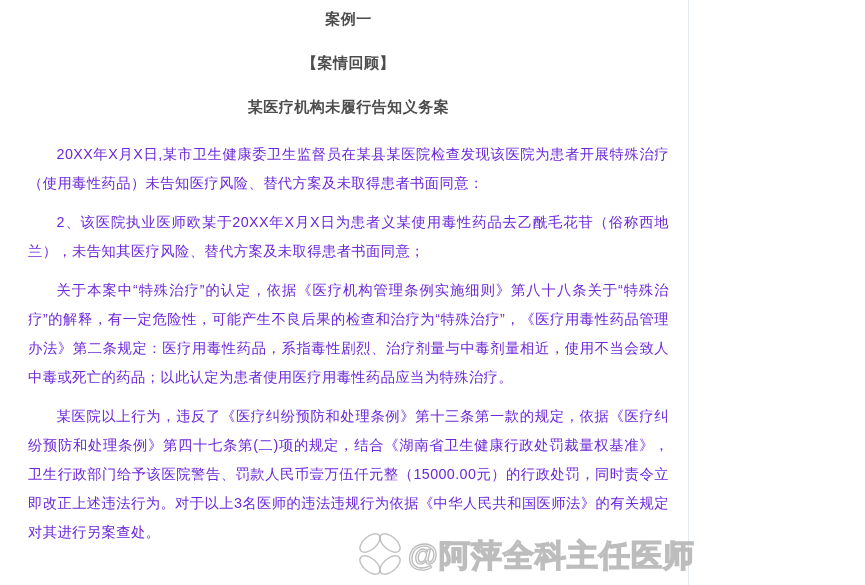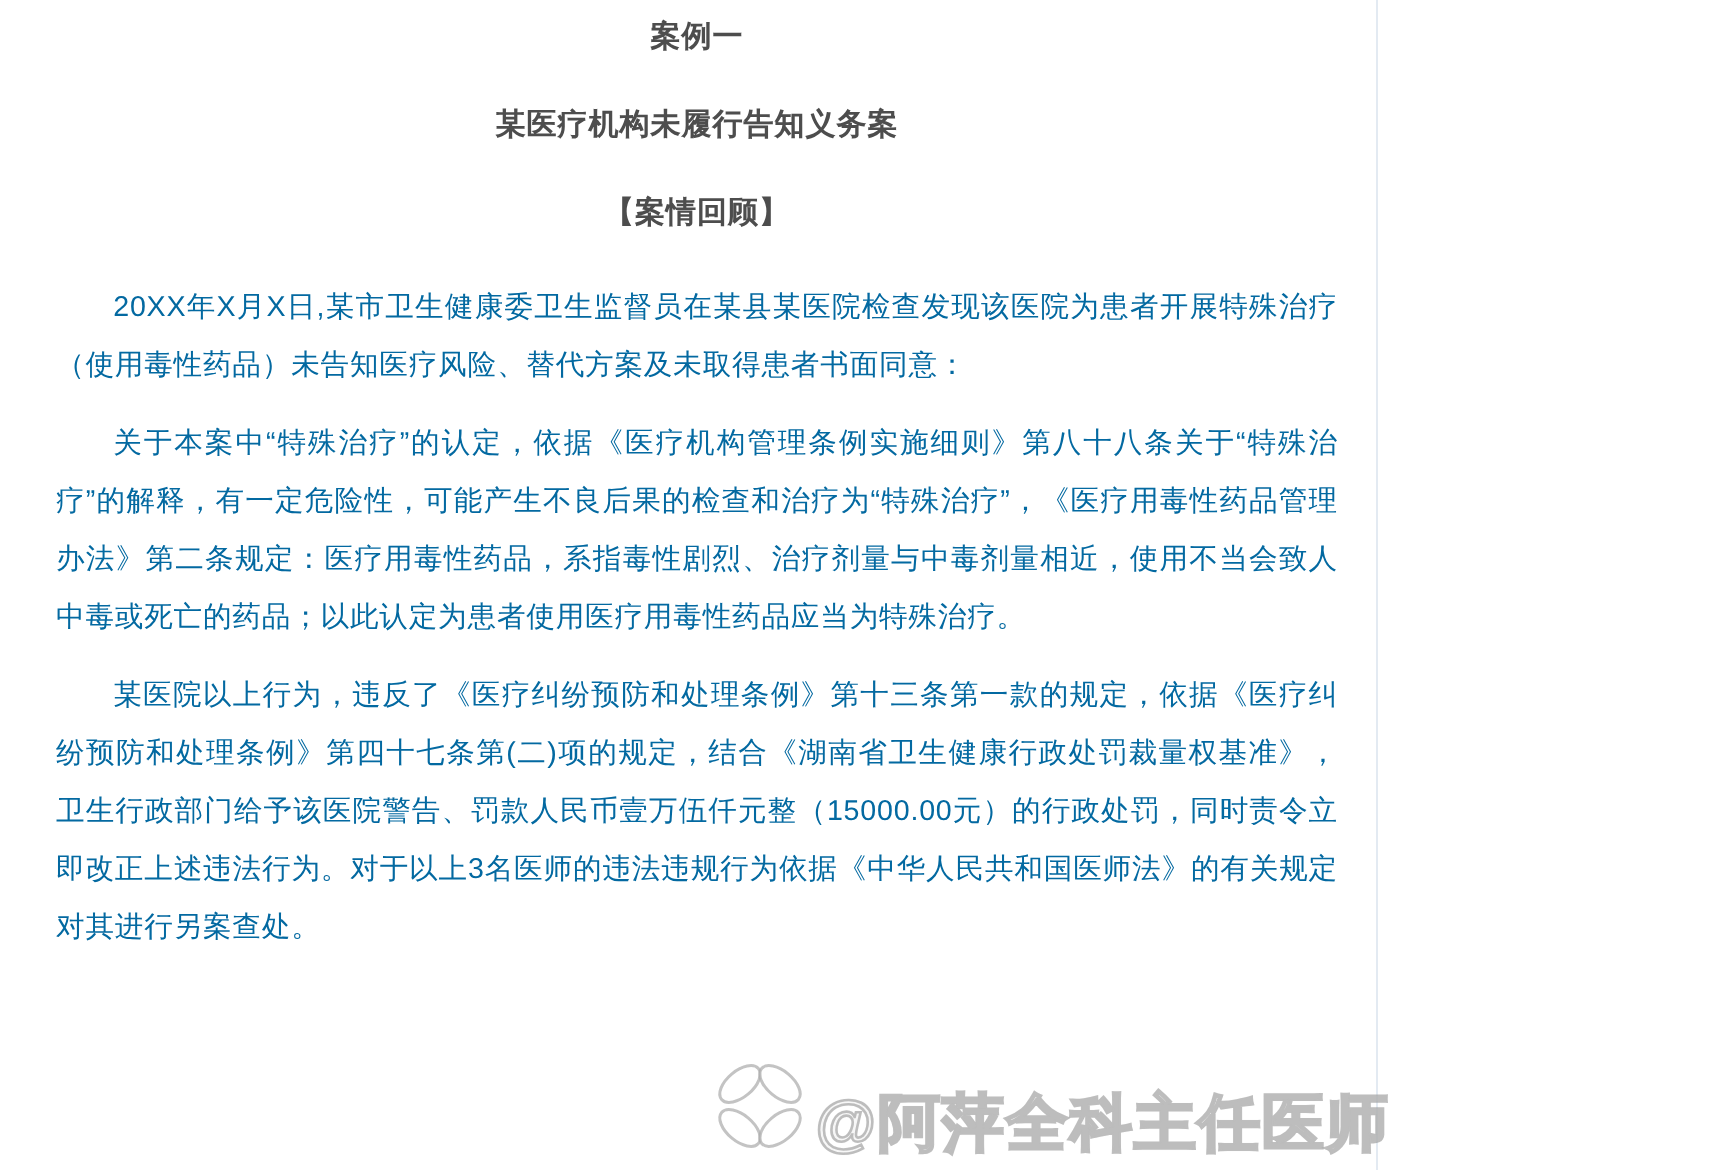--- a/index.html
+++ b/index.html
@@ -28,36 +28,36 @@
     color: #4d4d4d;
     letter-spacing: 0.5px;
   }
   .para {
     font-size: 14.3px;
     line-height: 29px;
     text-align: justify;
     text-indent: 2em;
     letter-spacing: 0.4px;
     margin: 0 0 10px 0;
-    color: #0369a1;
+    color: #6d28d9;
   }
   .edge-line {
     position: absolute;
     top: 0;
     right: 8px;
     width: 1px;
     height: 585px;
     background: #e3eaf2;
   }
   .watermark {
     position: absolute;
     right: 2px;
     bottom: 2px;
     display: flex;
-    align-items: flex-end;
+    align-items: center;
     opacity: 0.88;
     pointer-events: none;
   }
   .watermark-text {
     font-size: 31px;
     font-weight: 700;
     letter-spacing: 1px;
     color: rgba(255, 255, 255, 0.72);
     -webkit-text-stroke: 1.3px rgba(158, 158, 158, 0.75);
     text-shadow: 0 0 1px rgba(170,170,170,0.4);
@@ -67,24 +67,25 @@
     margin-right: 2px;
     flex: 0 0 auto;
   }
 </style>
 </head>
 <body>
 
 <div class="page">
   <div class="doc">
     <div class="heading">案例一</div>
+    <div class="heading">【案情回顾】</div>
     <div class="heading">某医疗机构未履行告知义务案</div>
-    <div class="heading">【案情回顾】</div>
 
     <p class="para">20XX年X月X日,某市卫生健康委卫生监督员在某县某医院检查发现该医院为患者开展特殊治疗（使用毒性药品）未告知医疗风险、替代方案及未取得患者书面同意：</p>
+    <p class="para">2、该医院执业医师欧某于20XX年X月X日为患者义某使用毒性药品去乙酰毛花苷（俗称西地兰），未告知其医疗风险、替代方案及未取得患者书面同意；</p>
     <p class="para">关于本案中“特殊治疗”的认定，依据《医疗机构管理条例实施细则》第八十八条关于“特殊治疗”的解释，有一定危险性，可能产生不良后果的检查和治疗为“特殊治疗”，《医疗用毒性药品管理办法》第二条规定：医疗用毒性药品，系指毒性剧烈、治疗剂量与中毒剂量相近，使用不当会致人中毒或死亡的药品；以此认定为患者使用医疗用毒性药品应当为特殊治疗。</p>
     <p class="para">某医院以上行为，违反了《医疗纠纷预防和处理条例》第十三条第一款的规定，依据《医疗纠纷预防和处理条例》第四十七条第(二)项的规定，结合《湖南省卫生健康行政处罚裁量权基准》，卫生行政部门给予该医院警告、罚款人民币壹万伍仟元整（15000.00元）的行政处罚，同时责令立即改正上述违法行为。对于以上3名医师的违法违规行为依据《中华人民共和国医师法》的有关规定对其进行另案查处。</p>
   </div>
 
   <div class="edge-line"></div>
 
   <div class="watermark">
     <span class="watermark-icon">
       <svg width="52" height="50" viewBox="0 0 52 50">
         <g fill="rgba(255,255,255,0.6)" stroke="rgba(158,158,158,0.7)" stroke-width="1.5">

